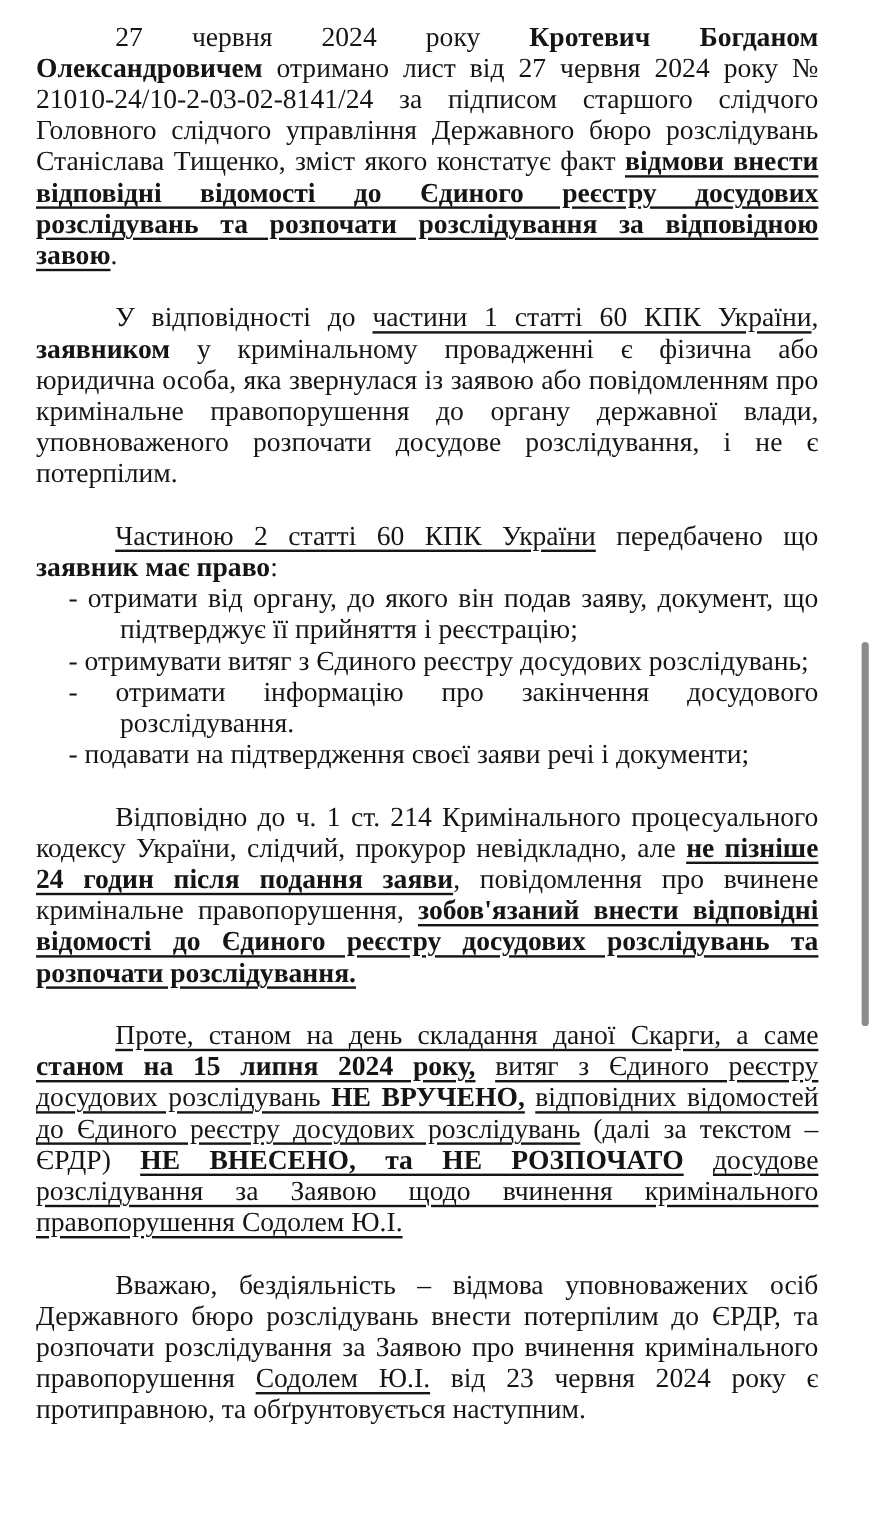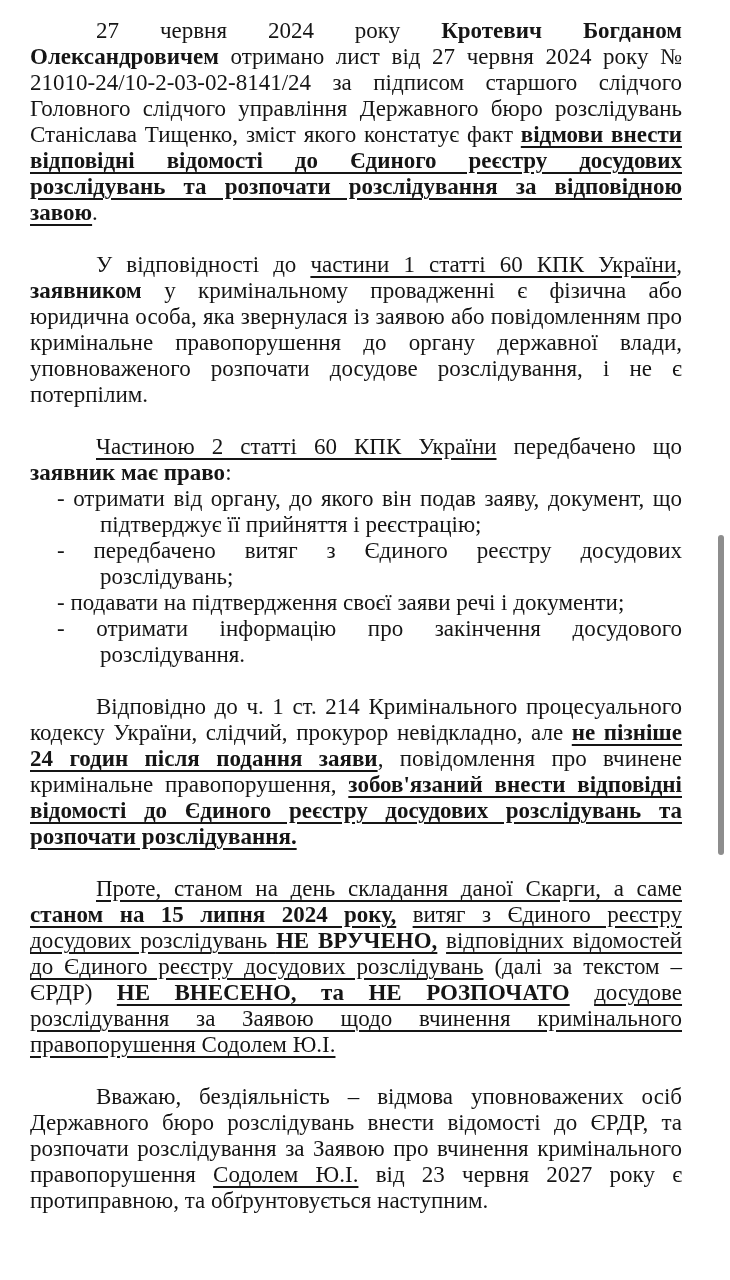--- a/index.html
+++ b/index.html
@@ -45,23 +45,23 @@
 </head>
 <body>
 
 <div class="doc">
   <div>
       <p class="para"><span class="">27 червня 2024 року </span><span class="b ">Кротевич Богданом Олександровичем</span><span class=""> отримано лист від 27 червня 2024 року № 21010-24/10-2-03-02-8141/24 за підписом старшого слідчого Головного слідчого управління Державного бюро розслідувань Станіслава Тищенко, зміст якого констатує факт </span><span class="b u">відмови внести відповідні відомості до Єдиного реєстру досудових розслідувань та розпочати розслідування за відповідною завою</span><span class="">.</span></p>
       <p class="para"><span class="">У відповідності до </span><span class="u">частини 1 статті 60 КПК України</span><span class="">, </span><span class="b ">заявником</span><span class=""> у кримінальному провадженні є фізична або юридична особа, яка звернулася із заявою або повідомленням про кримінальне правопорушення до органу державної влади, уповноваженого розпочати досудове розслідування, і не є потерпілим.</span></p>
       <p class="para tight"><span class="u">Частиною 2 статті 60 КПК України</span><span class=""> передбачено що </span><span class="b ">заявник має право</span><span class="">:</span></p>
       <ul class="rights">
         <li><span class="">- отримати від органу, до якого він подав заяву, документ, що підтверджує її прийняття і реєстрацію;</span></li>
-        <li><span class="">- передбачено витяг з Єдиного реєстру досудових розслідувань;</span></li>
+        <li><span class="">- отримувати витяг з Єдиного реєстру досудових розслідувань;</span></li>
+        <li><span class="">- отримати інформацію про закінчення досудового розслідування.</span></li>
         <li><span class="">- подавати на підтвердження своєї заяви речі і документи;</span></li>
-        <li><span class="">- отримати інформацію про закінчення досудового розслідування.</span></li>
       </ul>
       <p class="para"><span class="">Відповідно до ч. 1 ст. 214 Кримінального процесуального кодексу України, слідчий, прокурор невідкладно, але </span><span class="b u">не пізніше 24 годин після подання заяви</span><span class="">, повідомлення про вчинене кримінальне правопорушення, </span><span class="b u">зобов'язаний внести відповідні відомості до Єдиного реєстру досудових розслідувань та розпочати розслідування.</span></p>
       <p class="para"><span class="u">Проте, станом на день складання даної Скарги, а саме </span><span class="b u">станом на 15 липня 2024 року,</span><span class=""> </span><span class="u">витяг з Єдиного реєстру досудових розслідувань </span><span class="b u">НЕ ВРУЧЕНО,</span><span class=""> </span><span class="u">відповідних відомостей до Єдиного реєстру досудових розслідувань</span><span class=""> (далі за текстом – ЄРДР) </span><span class="b u">НЕ ВНЕСЕНО, та НЕ РОЗПОЧАТО</span><span class=""> </span><span class="u">досудове розслідування за Заявою щодо вчинення кримінального правопорушення Содолем Ю.І.</span></p>
-      <p class="para"><span class="">Вважаю, бездіяльність – відмова уповноважених осіб Державного бюро розслідувань внести відомості до ЄРДР, та розпочати розслідування за Заявою про вчинення кримінального правопорушення </span><span class="u">Содолем Ю.І.</span><span class=""> від 23 червня 2027 року є протиправною, та обґрунтовується наступним.</span></p>
+      <p class="para"><span class="">Вважаю, бездіяльність – відмова уповноважених осіб Державного бюро розслідувань внести потерпілим до ЄРДР, та розпочати розслідування за Заявою про вчинення кримінального правопорушення </span><span class="u">Содолем Ю.І.</span><span class=""> від 23 червня 2024 року є протиправною, та обґрунтовується наступним.</span></p>
     </div>
 </div>
 
 <div class="scrollbar-thumb"></div>
 
 </body></html>

